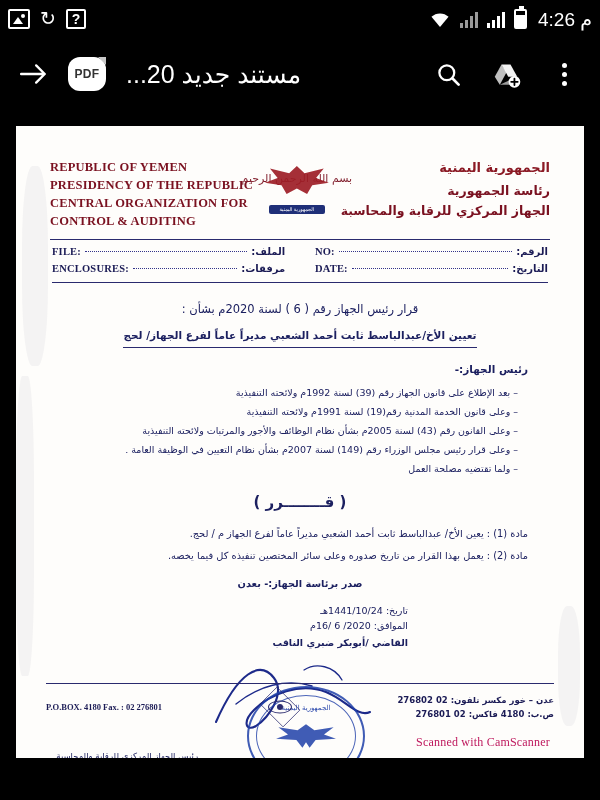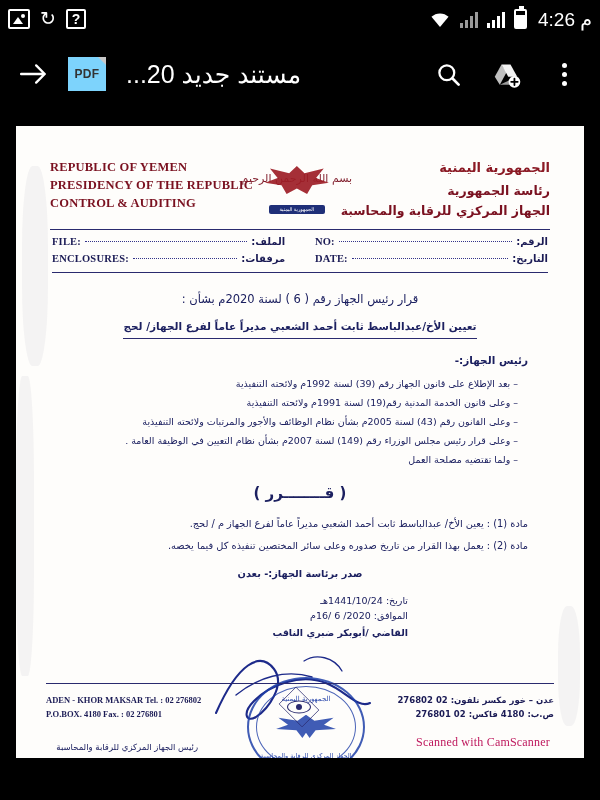--- a/index.html
+++ b/index.html
@@ -163,22 +163,22 @@
     display: flex;
     align-items: center;
     justify-content: center;
     color: #fff;
     font-size: 30px;
     line-height: 1;
   }
   .tb-filetype {
     width: 38px;
     height: 34px;
-    background: #7dd3fc;
-    border-radius: 0;
+    background: #ffffff;
+    border-radius: 12px;
     display: flex;
     align-items: center;
     justify-content: center;
     color: #333;
     font-size: 12px;
     font-weight: bold;
     letter-spacing: 0.3px;
     position: relative;
   }
   .tb-filetype::after {
@@ -677,20 +677,21 @@
       <div class="blotch b1"></div>
       <div class="blotch b2"></div>
       <div class="blotch b3"></div>
 
       <div class="page-inner">
 
         <div class="doc-header">
           <div class="hdr-en">
             <div>REPUBLIC OF YEMEN</div>
             <div>PRESIDENCY OF THE REPUBLIC</div>
+            <div>CENTRAL ORGANIZATION FOR</div>
             <div>CONTROL &amp; AUDITING</div>
           </div>
 
           <div class="emblem">
             <div class="ar-calli">بسم الله الرحمن الرحيم</div>
             <div class="eagle"></div>
             <div class="band"></div>
             <div class="bandtxt">الجمهورية اليمنية</div>
           </div>
 
@@ -773,21 +774,20 @@
               <div class="bird"></div>
               <div class="txt-bot">الجهاز المركزي للرقابة والمحاسبة</div>
             </div>
           </div>
         </div>
 
         <div class="doc-footer">
           <div class="footer-rule"></div>
           <div class="footer-cols">
             <div class="f-left">
-              <div>ADEN - KHOR MAKSAR     Tel. : 02 276802</div>
               <div>P.O.BOX. 4180              Fax. : 02 276801</div>
             </div>
             <div class="f-mid">
               <div class="dia"></div>
               <div class="eye"></div>
               <div class="pupil"></div>
             </div>
             <div class="f-right">
               <div>عدن – خور مكسر        تلفون: 02 276802</div>
               <div>ص.ب: 4180               فاكس: 02 276801</div>

